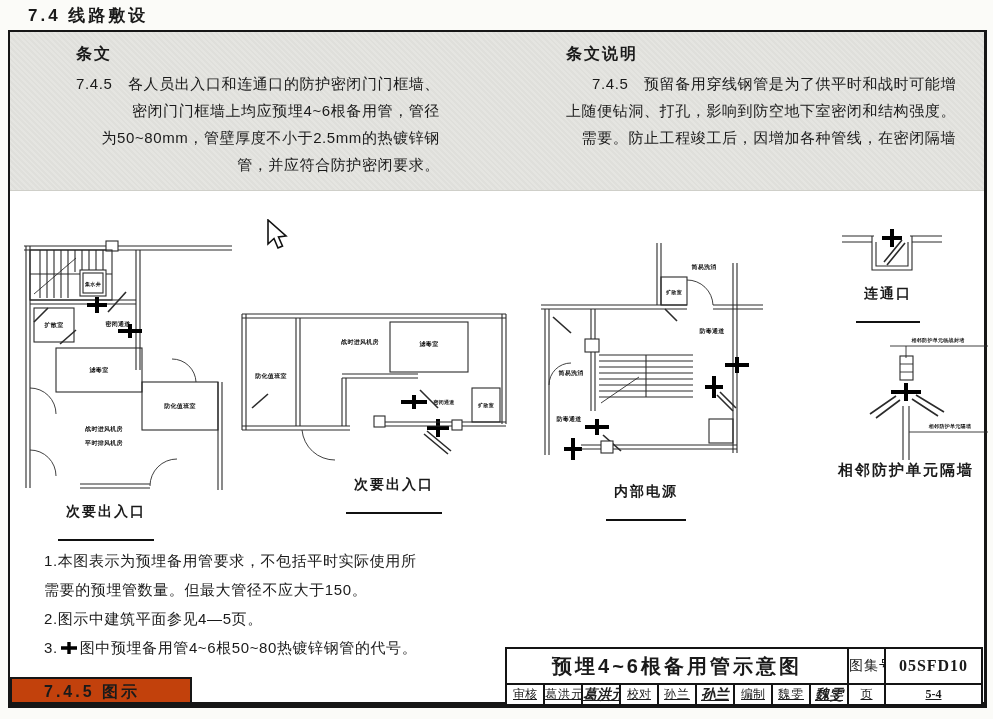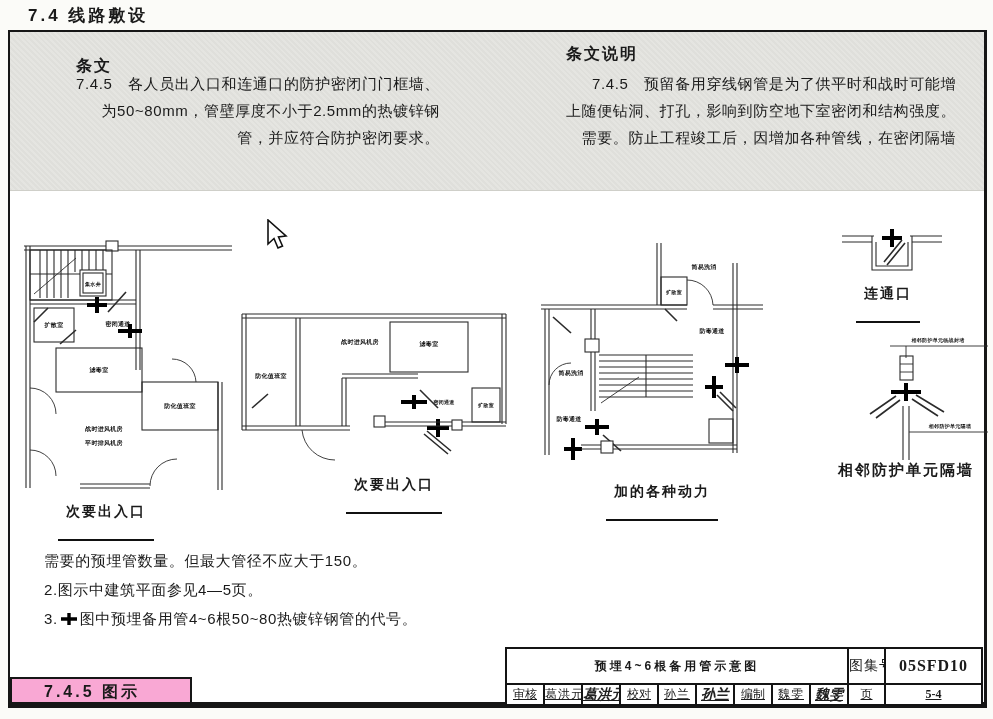--- a/index.html
+++ b/index.html
@@ -10,26 +10,26 @@
          border-bottom-width:6px;border-right-width:3px;background:#fff;}
   .band{position:absolute;left:0;top:0;width:100%;height:158px;background:#e4e4e0;
         background-image:repeating-linear-gradient(45deg,rgba(0,0,0,.025) 0 2px,rgba(255,255,255,.03) 2px 4px);
         border-bottom:1px solid #cfcfc9;}
   .sec-header{left:28px;top:4px;font-size:17px;font-weight:700;letter-spacing:3px;}
   .col-head{font-size:16px;font-weight:700;letter-spacing:2px;}
   .para div{font-size:15px;line-height:27px;letter-spacing:.6px;white-space:nowrap;text-align:right;}
   .caption{font-size:14px;font-weight:700;letter-spacing:2px;white-space:nowrap;}
   .caption .u{display:inline-block;border-bottom:2.5px solid #111;padding:0 8px 18px;}
   .notes div{font-size:15px;line-height:29px;letter-spacing:.6px;white-space:nowrap;}
-  .tab{left:10px;top:677px;width:182px;height:27px;border:2.5px solid #161616;background:#f9a8d4;
+  .tab{left:10px;top:677px;width:182px;height:27px;border:2.5px solid #161616;background:#c2410c;
        line-height:26px;padding-left:32px;font-size:16px;font-weight:700;letter-spacing:3px;box-sizing:border-box;}
   
   table.tb{position:absolute;left:505px;top:647px;width:478px;border-collapse:collapse;table-layout:fixed;background:#fff;}
   table.tb td{border:2px solid #141414;padding:0;text-align:center;vertical-align:middle;overflow:hidden;white-space:nowrap;}
-  .tb-title{font-size:12px;font-weight:700;letter-spacing:3px;height:34px;}
+  .tb-title{font-size:20px;font-weight:700;letter-spacing:3px;height:34px;}
   .tb-lab{font-size:14px;letter-spacing:1px;}
   .tb-atlas{font-family:"Liberation Serif","DejaVu Serif",serif;font-weight:700;font-size:16px;letter-spacing:1px;}
   .tb-page{font-family:"Liberation Serif","DejaVu Serif",serif;font-weight:700;font-size:14px;}
   .tb-row2 td{height:19px;font-size:12px;text-decoration:underline;}
   .tb-name{font-size:13px;letter-spacing:1px;}
   .sig{font-size:14px;font-weight:700;font-style:italic;transform:rotate(-4deg) skewX(-10deg);color:#222;}
   
   svg.plan{overflow:visible;}
   svg.plan path,svg.plan rect,svg.plan line{stroke:#2b2b2b;stroke-width:1.1;fill:none;}
   svg.plan rect.solid{fill:#fff;}
@@ -45,23 +45,24 @@
 <body>
 
 <div class="page">
 
   <div class="abs sec-header">7.4 线路敷设</div>
 
   <div class="abs frame">
     <div class="band"></div>
   </div>
 
-  <div class="abs col-head" style="left:76px;top:56px">条文</div>
+  <div class="abs col-head" style="left:76px;top:44px">条文</div>
   <div class="abs para" style="left:76px;top:70px">
     <div>7.4.5　各人员出入口和连通口的防护密闭门门框墙、</div>
+    <div>密闭门门框墙上均应预埋4~6根备用管，管径</div>
     <div>为50~80mm，管壁厚度不小于2.5mm的热镀锌钢</div>
     <div>管，并应符合防护密闭要求。</div>
   </div>
 
   <div class="abs col-head" style="left:566px;top:44px">条文说明</div>
   <div class="abs para" style="left:566px;top:70px">
     <div>7.4.5　预留备用穿线钢管是为了供平时和战时可能增</div>
     <div>上随便钻洞、打孔，影响到防空地下室密闭和结构强度。</div>
     <div>需要。防止工程竣工后，因增加各种管线，在密闭隔墙</div>
   </div>
@@ -177,21 +178,21 @@
       </g>
     <path class="slash" d="M176 152L192 168 M179 149L195 165"></path>
     <path class="slash" d="M62 192L80 208"></path>
     <path class="slash" d="M12 74L30 90"></path>
     <path class="arc" d="M8 142 A22 22 0 0 1 30 120"></path>
     <path d="M40 202H196 M40 206H196"></path>
     <rect x="168" y="176" width="24" height="24"></rect>
     <rect class="solid" x="60" y="198" width="12" height="12"></rect>
   </svg>
   <div class="abs caption" style="left:606px;top:483px">
-    <span class="u">加的各种动力</span>
+    <span class="u">内部电源</span>
   </div>
 
   <svg class="abs plan" style="left:842px;top:224px" width="100" height="62" viewBox="0 0 100 62">
     <path d="M0 12H32 M68 12H100 M0 18H30 M70 18H100"></path>
     <path d="M30 12V46H70V12"></path>
     <path d="M34 18V42H66V18"></path>
     <g transform="translate(50,14)">
       <path class="cross" d="M-10 0H10 M0 -9V9"></path>
       </g>
     <path class="slash" d="M42 38L60 16 M45 41L63 19"></path>
@@ -212,20 +213,21 @@
     <path class="slash" d="M78 67L106 84 M74 71L100 88"></path>
     <path d="M65 78V132 M71 78V132"></path>
     <text class="t5" x="112" y="100">相邻防护单元隔墙</text>
     <path class="arc" d="M78 104H150 M78 104L71 104"></path>
   </svg>
   <div class="abs caption" style="left:838px;top:461px;font-size:15px">
     <span>相邻防护单元隔墙</span>
   </div>
 
   <div class="abs notes" style="left:44px;top:546px">
+    <div>1.本图表示为预埋备用管要求，不包括平时实际使用所</div>
     <div>需要的预埋管数量。但最大管径不应大于150。</div>
     <div>2.图示中建筑平面参见4—5页。</div>
     <div>
       <span>3.</span><svg class="noteicon" width="18" height="14" viewBox="0 0 18 14">
           <path d="M1 7H17 M9 1V13" stroke="#000" stroke-width="3.4" fill="none"></path>
         </svg><span>图中预埋备用管4~6根50~80热镀锌钢管的代号。</span>
     </div>
   </div>
 
   <div class="abs tab">7.4.5 图示</div>

